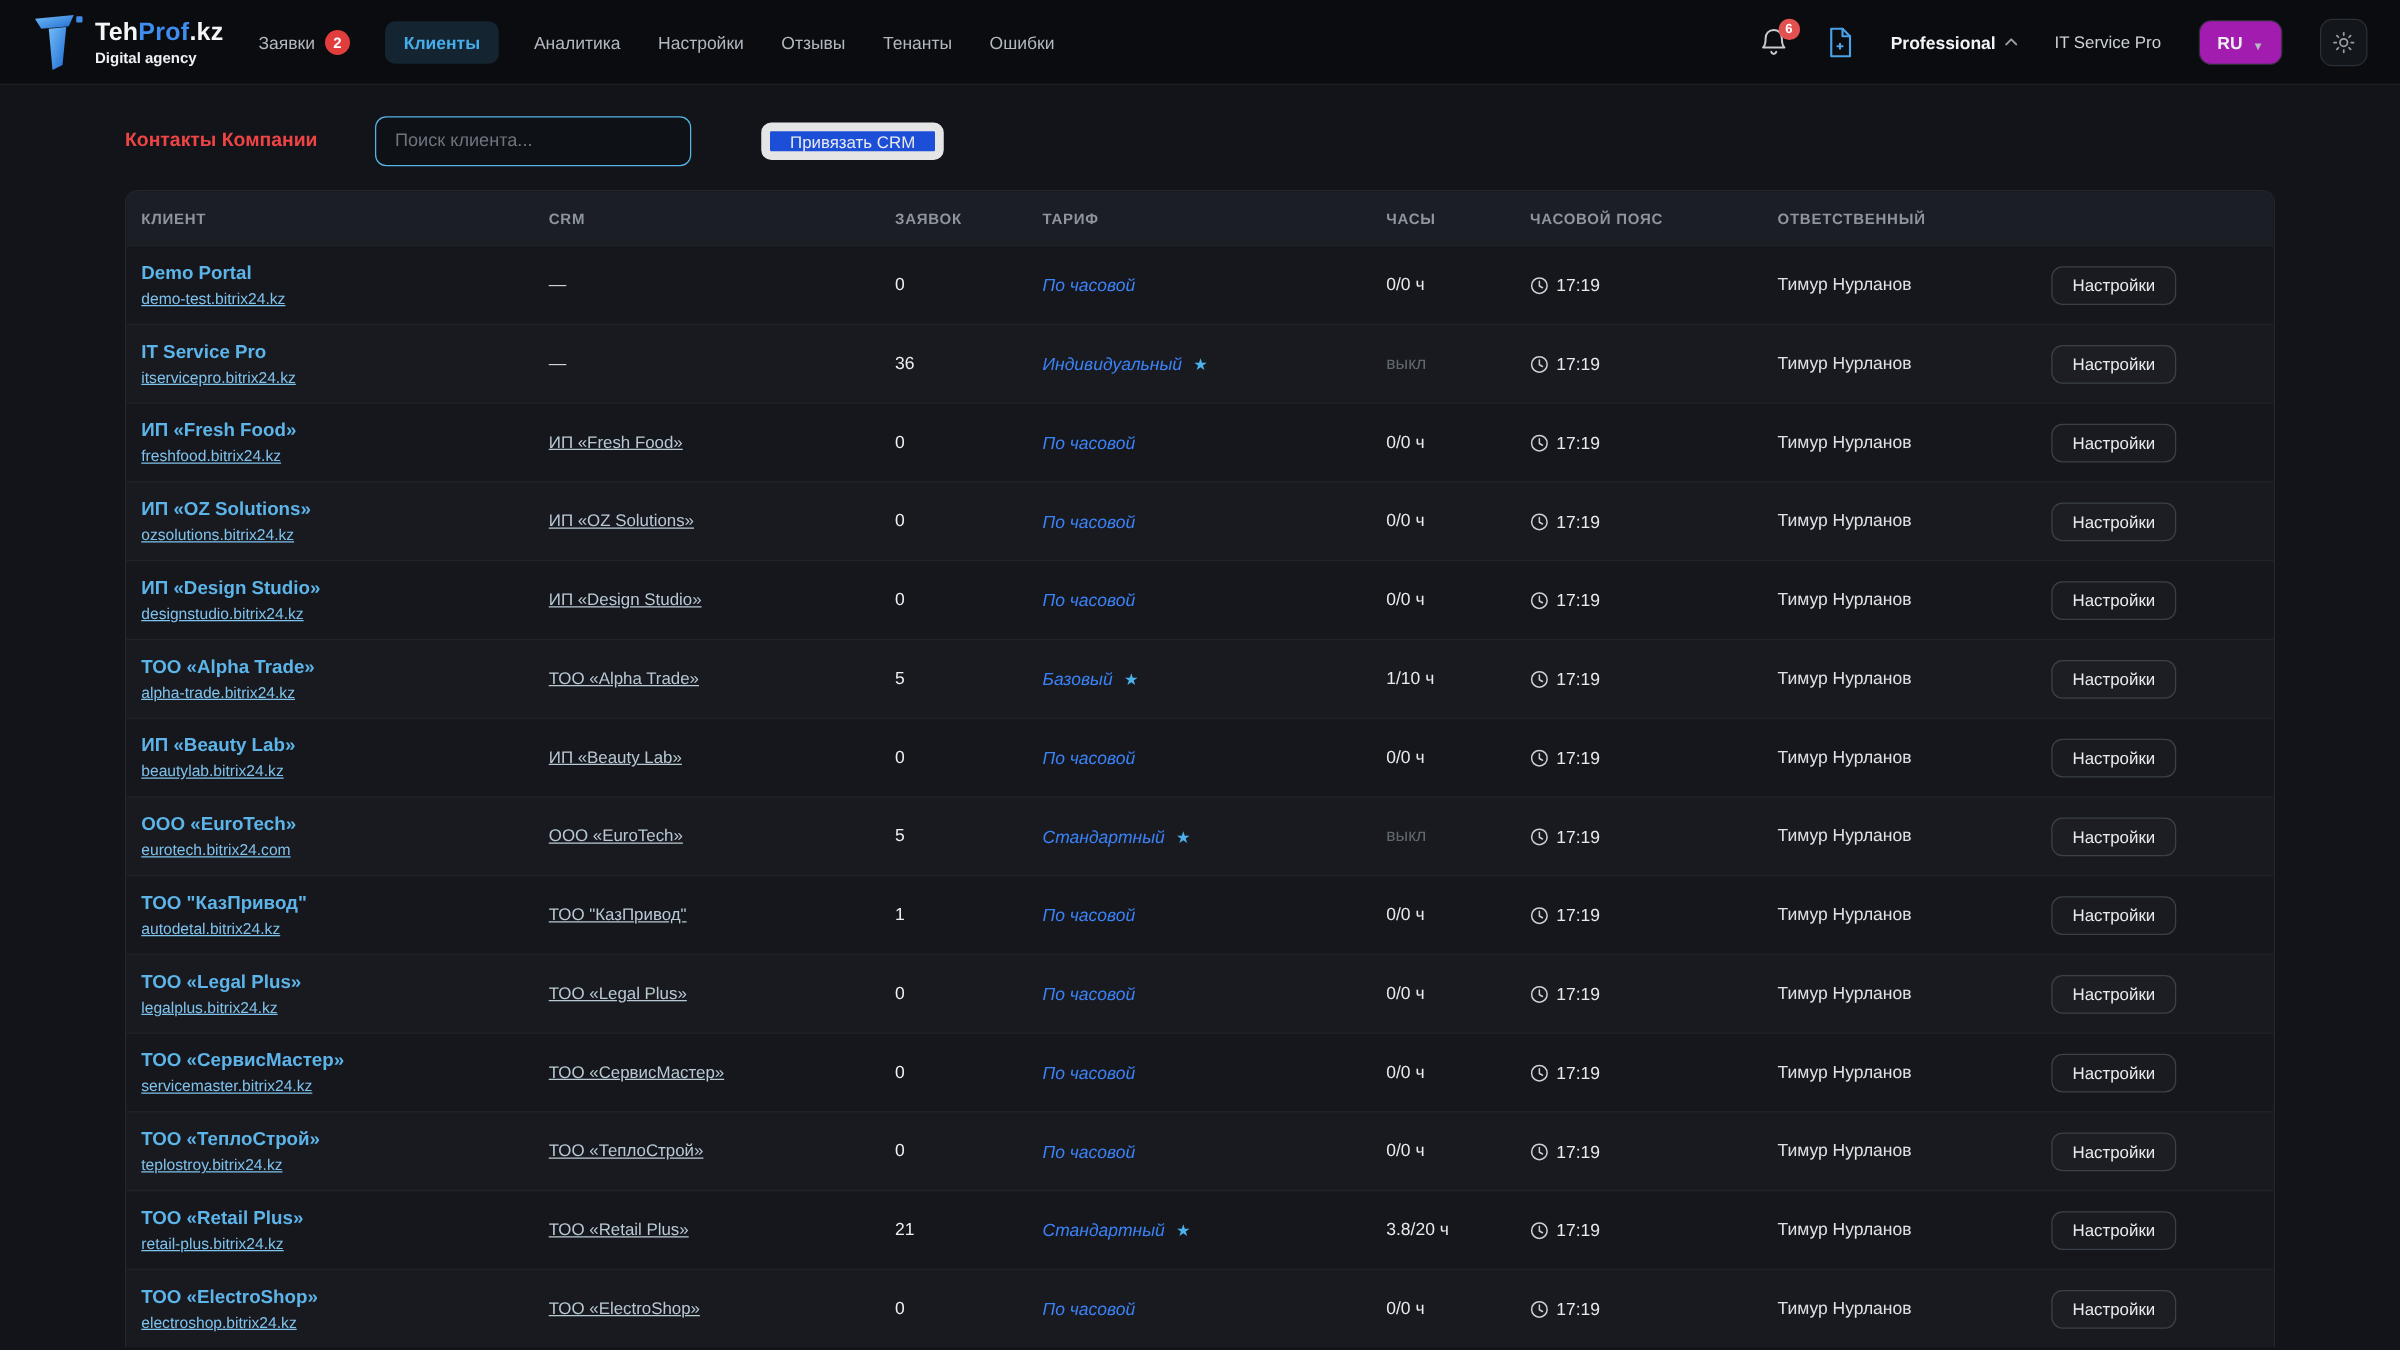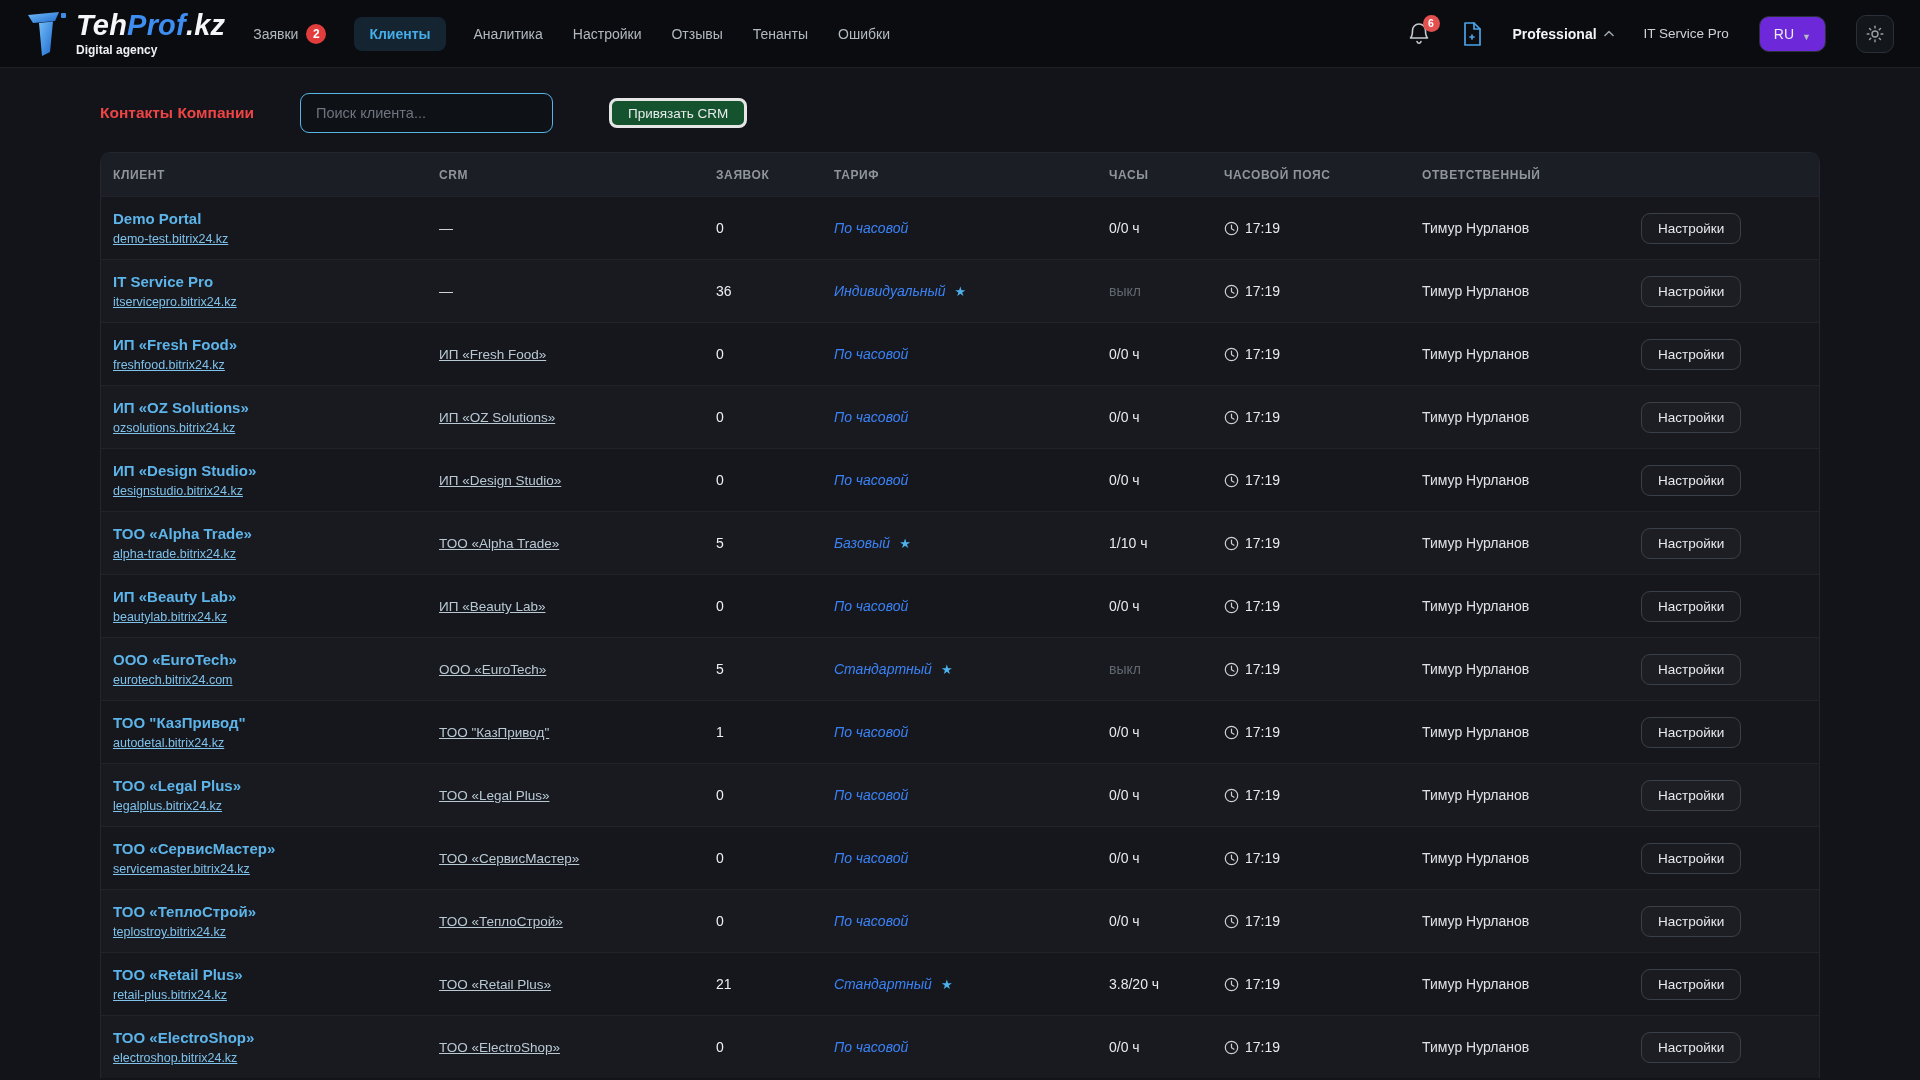--- a/index.html
+++ b/index.html
@@ -9,61 +9,61 @@
     font-family:"Liberation Sans", sans-serif;
     color:#e6e8ea;
   }
   
   .topbar {
     height:68px; background:#0a0c10; border-bottom:1px solid #1d2027;
     display:flex; align-items:center; padding:0 26px;
   }
   .logo { display:flex; align-items:center; gap:8px; }
   .logo-text-wrap { display:flex; flex-direction:column; line-height:1; }
-  .logo-title { font-size:29px; font-weight:bold; letter-spacing:.2px;font-style:italic; }
+  .logo-title { font-size:20px; font-weight:bold; letter-spacing:.2px; }
   .logo-title .t-white { color:#f4f6f8; }
   .logo-title .t-blue { color:#3d8ef0; }
   .logo-sub { font-size:12px; font-weight:bold; color:#eef1f4; margin-top:4px; }
   .nav { display:flex; align-items:center; gap:26px; margin-left:26px; }
   .nav-item { display:flex; align-items:center; gap:8px; font-size:14px; color:#b3b9c0; cursor:pointer; padding:9px 2px; border-radius:8px; }
   .nav-item.active { color:#45aeea; background:#152431; font-weight:bold; padding:9px 15px; }
   .nav-badge {
     background:#e23d3d; color:#fff; width:20px; height:20px; border-radius:50%;
     display:flex; align-items:center; justify-content:center; font-size:12px; font-weight:bold;
   }
   .topbar-right { margin-left:auto; display:flex; align-items:center; gap:30px; }
   .bell-wrap { position:relative; width:24px; height:26px; }
   .bell-badge {
     position:absolute; top:-6px; right:-9px; background:#e25050; color:#fff;
     min-width:17px; height:17px; border-radius:50%; font-size:10.5px; font-weight:bold;
     display:flex; align-items:center; justify-content:center;
   }
   .plan { display:flex; align-items:center; gap:7px; font-size:14px; font-weight:bold; color:#f2f4f6; cursor:pointer; }
   .tenant-name { font-size:13.5px; color:#cdd2d7; }
   .lang-btn {
-    display:flex; align-items:flex-end; gap:8px; border:1px solid #2b3038; background:#6d28d9;
-    border-radius:10px; padding:9px 14px; font-size:14px; font-weight:normal; color:#eceef0; cursor:pointer;
+    display:flex; align-items:flex-end; gap:8px; border:1px solid #2b3038; background:#a21caf;
+    border-radius:10px; padding:9px 14px; font-size:14px; font-weight:bold; color:#eceef0; cursor:pointer;
   }
   .lang-caret { font-size:9px; color:#b6bcc3; }
   .theme-btn {
     width:38px; height:38px; border:1px solid #2b3038; background:#13161b; border-radius:10px;
     display:flex; align-items:center; justify-content:center; cursor:pointer;
   }
   
   .content { margin:0 100px; }
   .page-header { margin-top:25px; height:40px; display:flex; align-items:center; }
   .page-title { font-size:15.5px; font-weight:bold; color:#ef4444; margin-right:46px; }
   .search-input {
     width:253px; height:40px; background:#0e1116; border:1.5px solid #56b4e6; border-radius:9px;
     color:#dfe3e7; font-size:14.5px; padding:0 15px; outline:none;
     font-family:"Liberation Sans", sans-serif;
   }
   .search-input::placeholder { color:#6e757e; }
   .crm-bind-btn {
-    margin-left:56px; height:30px; padding:0 16px; background:#14532d; border:3px solid #e5e5e5;
+    margin-left:56px; height:30px; padding:0 16px; background:#1d4ed8; border:7px solid #e5e5e5;
     border-radius:8px; color:#e8eaec; font-size:13.5px; cursor:pointer;
     font-family:"Liberation Sans", sans-serif;
   }
   
   .table { margin-top:19px; background:#15171d; border:1px solid #23262e; border-bottom:none; border-radius:10px 10px 0 0; overflow:hidden; }
   .thead { display:flex; align-items:center; height:43px; background:#1b1e25; }
   .thead .cell { font-size:12px; font-weight:bold; letter-spacing:.6px; color:#8f959d; }
   .trow { display:flex; align-items:center; height:63px; border-top:1px solid #20232a; }
   .trow:nth-child(even) { background:rgba(255,255,255,0.015); }
   .cell { flex:none; }

